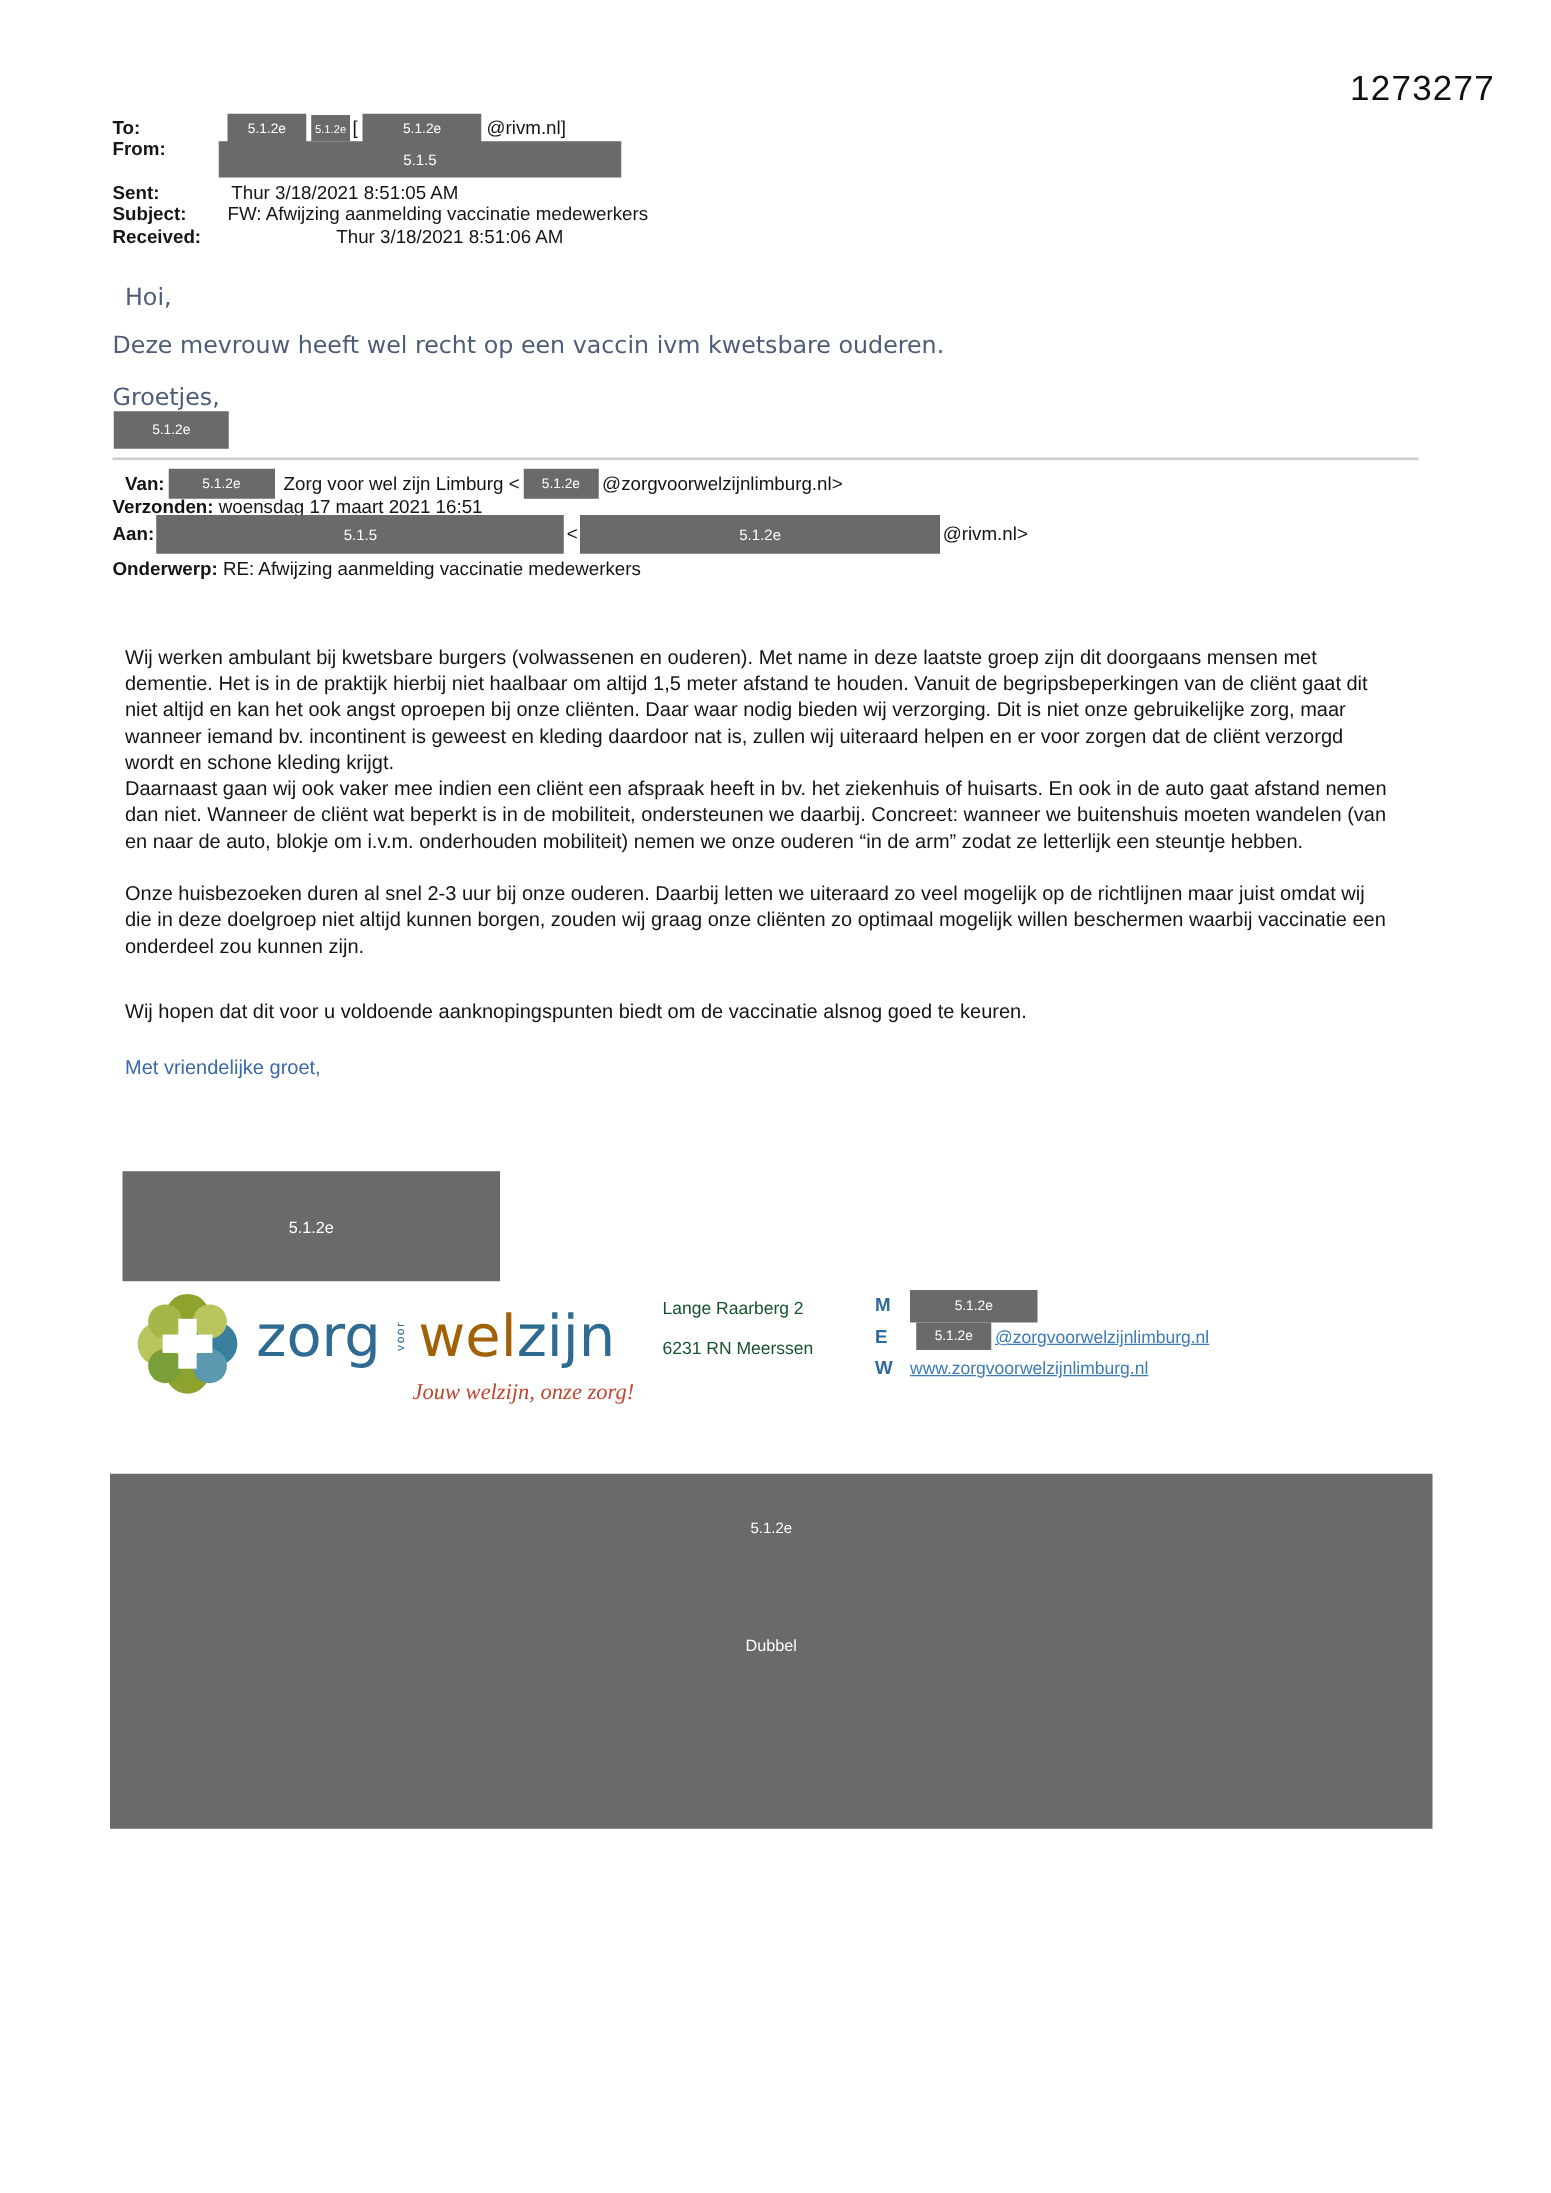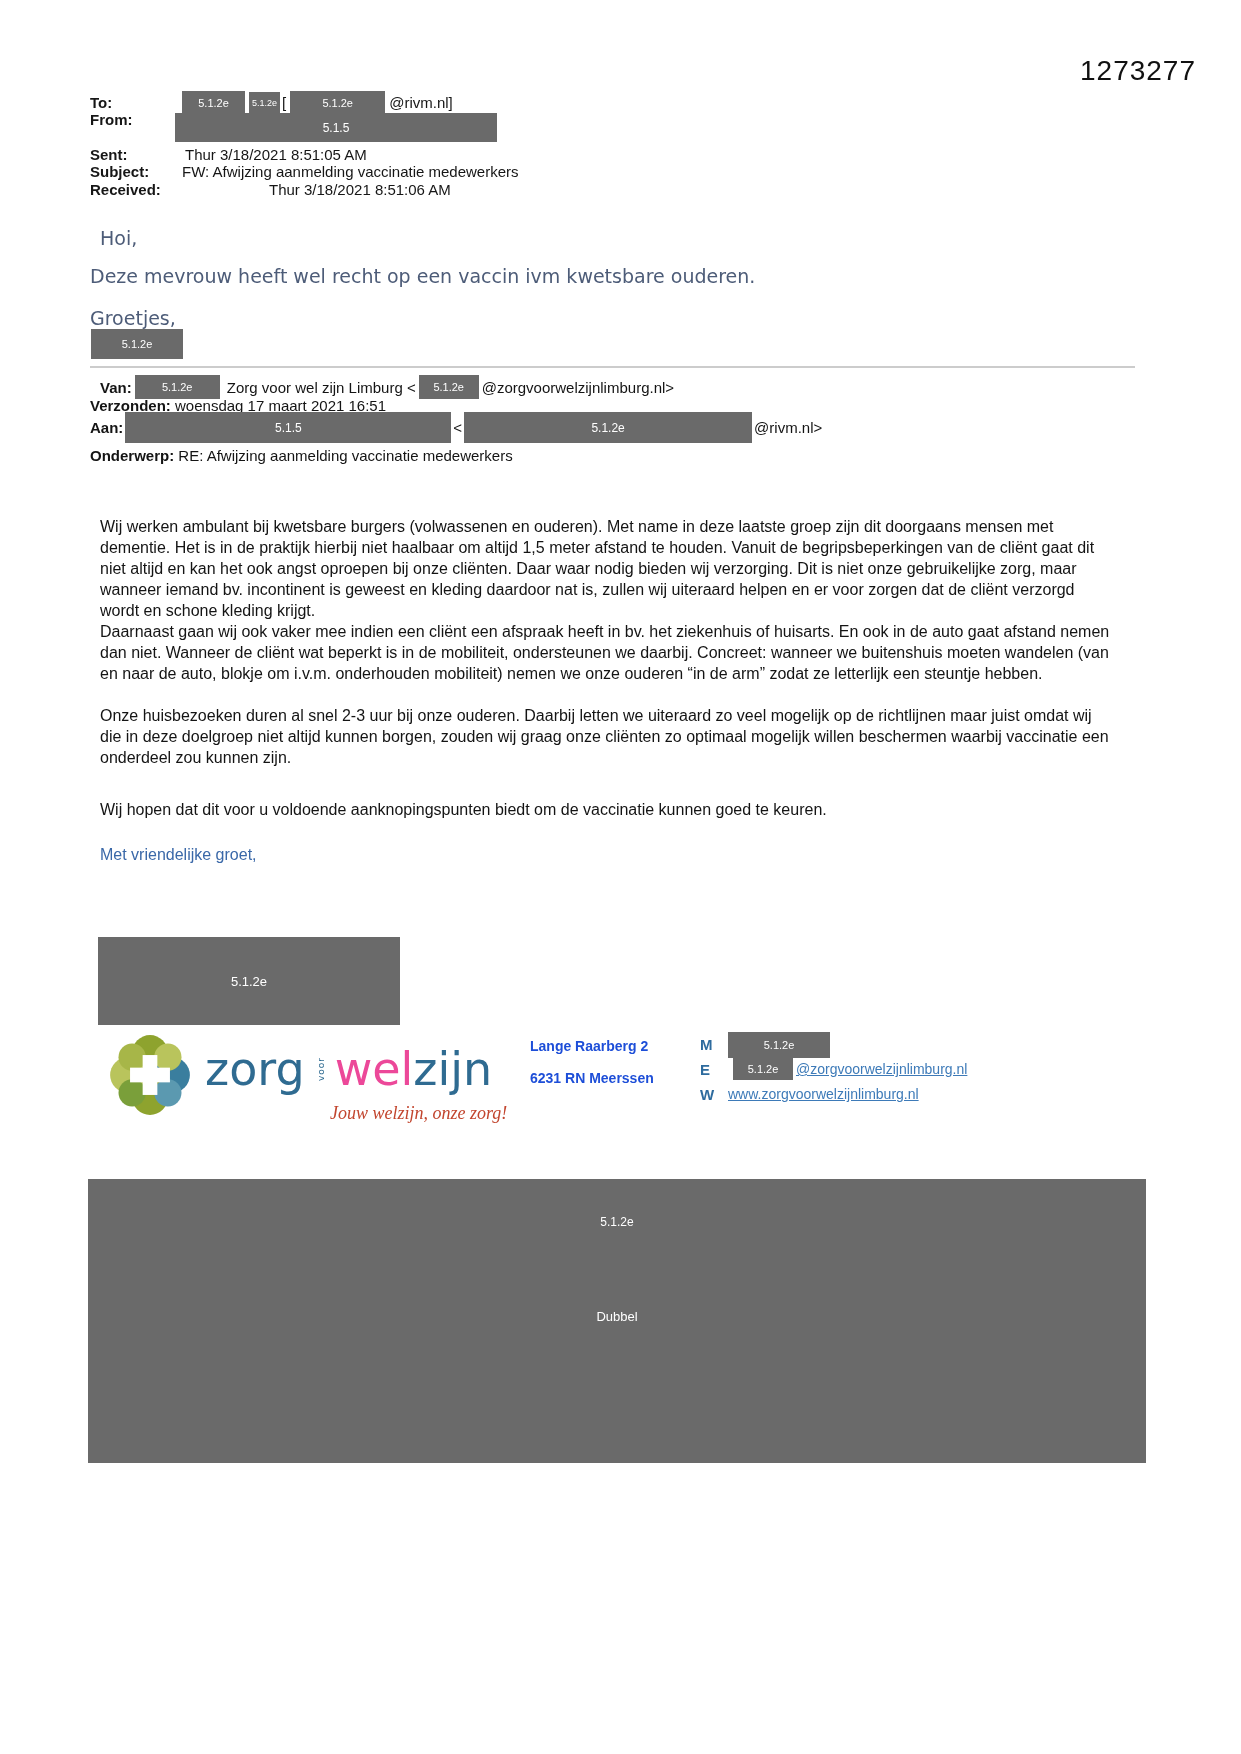--- a/index.html
+++ b/index.html
@@ -61,26 +61,26 @@
 
   .sig-box-2{left:98px;top:937px;width:302px;height:88px;font-size:13px;}
 
   
   .logo-icon{left:108px;top:1033px;width:84px;height:84px;}
   .logo-word{left:205px;top:1042px;font-family:"DejaVu Sans",sans-serif;font-size:46px;
              display:flex;align-items:baseline;white-space:nowrap;}
   .lw-zorg{color:#2f6b91;}
   .lw-voor{color:#2f6b91;font-size:9px;transform:rotate(-90deg);display:inline-block;
            letter-spacing:1px;margin:0 2px 0 4px;align-self:center;}
-  .lw-wel{color:#ec4899;}
+  .lw-wel{color:#a16207;}
   .lw-zijn{color:#2f6b91;}
   .logo-tagline{left:330px;top:1103px;font-family:Liberation Serif, serif;font-style:italic;
                 font-size:18px;color:#c2452e;}
 
-  .addr{font-size:14px;font-weight:bold;color:#1d4ed8;}
+  .addr{font-size:14px;font-weight:normal;color:#14532d;}
   .addr1{left:530px;top:1038px;}
   .addr2{left:530px;top:1070px;}
   .clabel{font-size:15px;font-weight:bold;color:#2e6b9e;}
   .clabel-m{left:700px;top:1036px;}
   .clabel-e{left:700px;top:1061px;}
   .clabel-w{left:700px;top:1086px;}
   .m-box{left:728px;top:1032px;width:102px;height:26px;}
   .e-box{left:733px;top:1058px;width:60px;height:22px;}
   .link{font-size:14px;color:#3d7ab8;text-decoration:underline;}
   .email-link{left:796px;top:1061px;}
@@ -160,21 +160,21 @@
   <span class="qlabel">Onderwerp:</span>
   <span class="sp"> RE: Afwijzing aanmelding vaccinatie medewerkers</span>
 </div>
 
 <div class="abs body-block">
   <p class="p-main">
     <span>Wij werken ambulant bij kwetsbare burgers (volwassenen en ouderen). Met name in deze laatste groep zijn dit doorgaans mensen met dementie. Het is in de praktijk hierbij niet haalbaar om altijd 1,5 meter afstand te houden. Vanuit de begripsbeperkingen van de cliënt gaat dit niet altijd en kan het ook angst oproepen bij onze cliënten. Daar waar nodig bieden wij verzorging. Dit is niet onze gebruikelijke zorg, maar wanneer iemand bv. incontinent is geweest en kleding daardoor nat is, zullen wij uiteraard helpen en er voor zorgen dat de cliënt verzorgd wordt en schone kleding krijgt.</span><br>
     <span>Daarnaast gaan wij ook vaker mee indien een cliënt een afspraak heeft in bv. het ziekenhuis of huisarts. En ook in de auto gaat afstand nemen dan niet. Wanneer de cliënt wat beperkt is in de mobiliteit, ondersteunen we daarbij. Concreet: wanneer we buitenshuis moeten wandelen (van en naar de auto, blokje om i.v.m. onderhouden mobiliteit) nemen we onze ouderen “in de arm” zodat ze letterlijk een steuntje hebben.</span>
   </p>
   <p class="p-visits">Onze huisbezoeken duren al snel 2-3 uur bij onze ouderen. Daarbij letten we uiteraard zo veel mogelijk op de richtlijnen maar juist omdat wij die in deze doelgroep niet altijd kunnen borgen, zouden wij graag onze cliënten zo optimaal mogelijk willen beschermen waarbij vaccinatie een onderdeel zou kunnen zijn.</p>
-  <p class="p-hope">Wij hopen dat dit voor u voldoende aanknopingspunten biedt om de vaccinatie kunnen goed te keuren.</p>
+  <p class="p-hope">Wij hopen dat dit voor u voldoende aanknopingspunten biedt om de vaccinatie alsnog goed te keuren.</p>
   <p class="closing">Met vriendelijke groet,</p>
 </div>
 
 <span class="abs redact sig-box-2">5.1.2e</span>
 
 <svg class="abs logo-icon" viewBox="0 0 80 80">
   <circle cx="40" cy="19" r="17" fill="#8ea32e"></circle>
   <circle cx="61" cy="40" r="17" fill="#3a7e9e"></circle>
   <circle cx="40" cy="61" r="17" fill="#8ea32e"></circle>
   <circle cx="19" cy="40" r="17" fill="#b9c45c"></circle>

